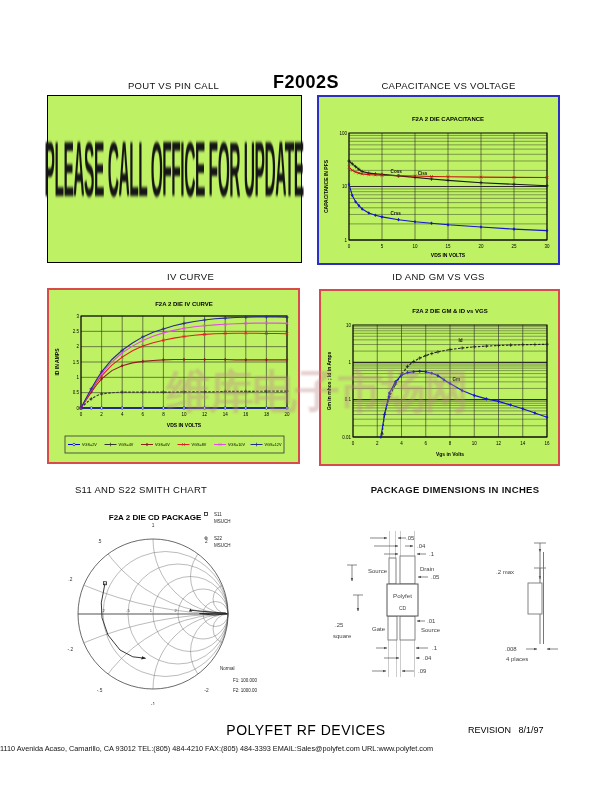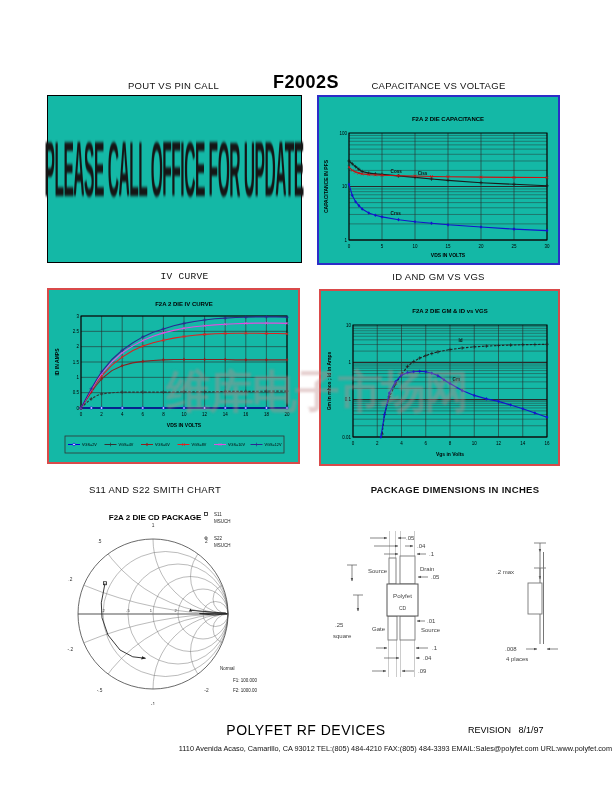--- a/index.html
+++ b/index.html
@@ -1,44 +1,44 @@
 <!DOCTYPE html>
 <html><head>
 <meta charset="utf-8">
 <style>
   html,body{margin:0;padding:0;}
   body{width:612px;height:792px;position:relative;background:#fff;color:#000;
        font-family:"Liberation Sans",sans-serif;overflow:hidden;}
   .abs{position:absolute;}
   .page-title{left:0;right:0;top:44px;text-align:center;font-size:18px;font-weight:bold;letter-spacing:0.5px;margin-top:28px;}
   .heading{font-size:9.5px;text-align:center;color:#111;letter-spacing:0.3px;}
-  .panel{position:absolute;background:#14b8a6;}
+  .panel{position:absolute;background:#bef264;}
   #pout-box{left:47px;top:95px;width:253px;height:166px;border:1px solid #000;}
   #cap-box{left:317px;top:95px;width:239px;height:166px;border:2px solid #2d2dc8;}
   #iv-box{left:47px;top:288px;width:249px;height:172px;border:2px solid #d94a4a;}
   #gm-box{left:319px;top:289px;width:237px;height:173px;border:2px solid #d94a4a;}
   .stretch-wrap{position:absolute;left:0;right:0;top:42px;height:64px;display:flex;align-items:center;justify-content:center;}
   .stretch-text{font-size:30px;font-weight:bold;white-space:nowrap;transform:scale(0.52,2.6);
                 filter:blur(0.7px);color:#151515;letter-spacing:-1px;}
   #watermark{left:166px;top:362px;font-size:45px;font-weight:bold;white-space:nowrap;
              color:rgba(193,138,138,0.40);filter:blur(1.1px);letter-spacing:-2px;z-index:9;pointer-events:none;}
   svg{display:block;}
   svg text{font-family:"Liberation Sans",sans-serif;}
   svg .mono{font-family:"Liberation Mono",monospace;}
   .footer-company{left:0;right:0;top:722px;text-align:center;font-size:14px;letter-spacing:0.5px;}
   .footer-revision{left:468px;top:725px;font-size:9px;}
-  .footer-address{left:0;right:0;top:744px;text-align:right;font-size:7.3px;color:#111;padding-left:45px;}
+  .footer-address{left:0;right:0;top:744px;text-align:left;font-size:7.3px;color:#111;}
 </style>
 </head>
 <body>
 
 <div class="abs page-title">F2002S</div>
 
 <div class="abs heading" style="left:47px;top:80px;width:253px;">POUT VS PIN CALL</div>
-<div class="abs heading" style="left:317px;top:80px;width:243px;">CAPACITANCE VS VOLTAGE</div>
+<div class="abs heading" style="left:327px;top:80px;width:243px;">CAPACITANCE VS VOLTAGE</div>
 
 <div class="panel" id="pout-box">
   <div class="stretch-wrap">
     <div class="stretch-text">PLEASE CALL OFFICE FOR UPDATE</div>
   </div>
 </div>
 
 <div class="panel" id="cap-box">
   <svg id="svg-capacitance" width="239" height="166">
       <g stroke="#2a2a2a" stroke-width="0.6">
@@ -135,21 +135,21 @@
       <text x="228" y="151" font-size="4.5" text-anchor="middle">30</text>
       <text x="28" y="144.6" font-size="4.5" text-anchor="end">1</text>
       <text x="28" y="91.1" font-size="4.5" text-anchor="end">10</text>
       <text x="28" y="37.6" font-size="4.5" text-anchor="end">100</text>
       <text x="129" y="160" font-size="5" font-weight="bold" text-anchor="middle">VDS IN VOLTS</text>
       <text x="9" y="89.5" font-size="5" font-weight="bold" text-anchor="middle" transform="rotate(-90 9 89.5)">CAPACITANCE IN PFS</text>
       <text x="129" y="24" font-size="6" font-weight="bold" text-anchor="middle">F2A 2 DIE CAPACITANCE</text>
     </svg>
 </div>
 
-<div class="abs heading" style="left:58px;top:271px;width:253px;font-family:Liberation Mono, monospace;">IV CURVE</div>
+<div class="abs heading" style="left:64px;top:271px;width:253px;">IV CURVE</div>
 <div class="abs heading" style="left:317px;top:271px;width:243px;">ID AND  GM VS VGS</div>
 
 <div class="panel" id="iv-box">
   <svg id="svg-iv" width="249" height="172">
       <g stroke="#2a2a2a" stroke-width="0.6">
         <line x1="32" y1="26" x2="32" y2="118"></line>
         <line x1="52.6" y1="26" x2="52.6" y2="118"></line>
         <line x1="73.2" y1="26" x2="73.2" y2="118"></line>
         <line x1="93.8" y1="26" x2="93.8" y2="118"></line>
         <line x1="114.4" y1="26" x2="114.4" y2="118"></line>
@@ -405,21 +405,21 @@
       <text x="30" y="147.6" font-size="4.5" text-anchor="end">0.01</text>
       <text x="30" y="110.26666666666667" font-size="4.5" text-anchor="end">0.1</text>
       <text x="30" y="72.93333333333334" font-size="4.5" text-anchor="end">1</text>
       <text x="30" y="35.6" font-size="4.5" text-anchor="end">10</text>
       <text x="129" y="165" font-size="5" font-weight="bold" text-anchor="middle">Vgs in Volts</text>
       <text x="10" y="90" font-size="5" font-weight="bold" text-anchor="middle" transform="rotate(-90 10 90)">Gm in mhos ;  Id in Amps</text>
       <text x="129" y="22" font-size="6" font-weight="bold" text-anchor="middle">F2A 2 DIE GM &amp; ID vs VGS</text>
     </svg>
 </div>
 
-<div class="abs heading" style="left:30px;top:484px;width:250px;">S11 AND S22 SMITH CHART</div>
+<div class="abs heading" style="left:16px;top:484px;width:250px;">S11 AND S22 SMITH CHART</div>
 <div class="abs heading" style="left:330px;top:484px;width:250px;font-weight:bold;">PACKAGE DIMENSIONS IN INCHES</div>
 
 <svg id="svg-smith" class="abs" style="left:55px;top:500px;" width="255" height="205">
     <defs>
       <clipPath id="smclip">
         <circle cx="98" cy="114" r="75"></circle>
       </clipPath>
       <marker id="sa" markerWidth="6" markerHeight="6" refX="4.5" refY="2" orient="auto">
         <path d="M0,0 L5,2 L0,4 Z" fill="#222"></path>
       </marker>

